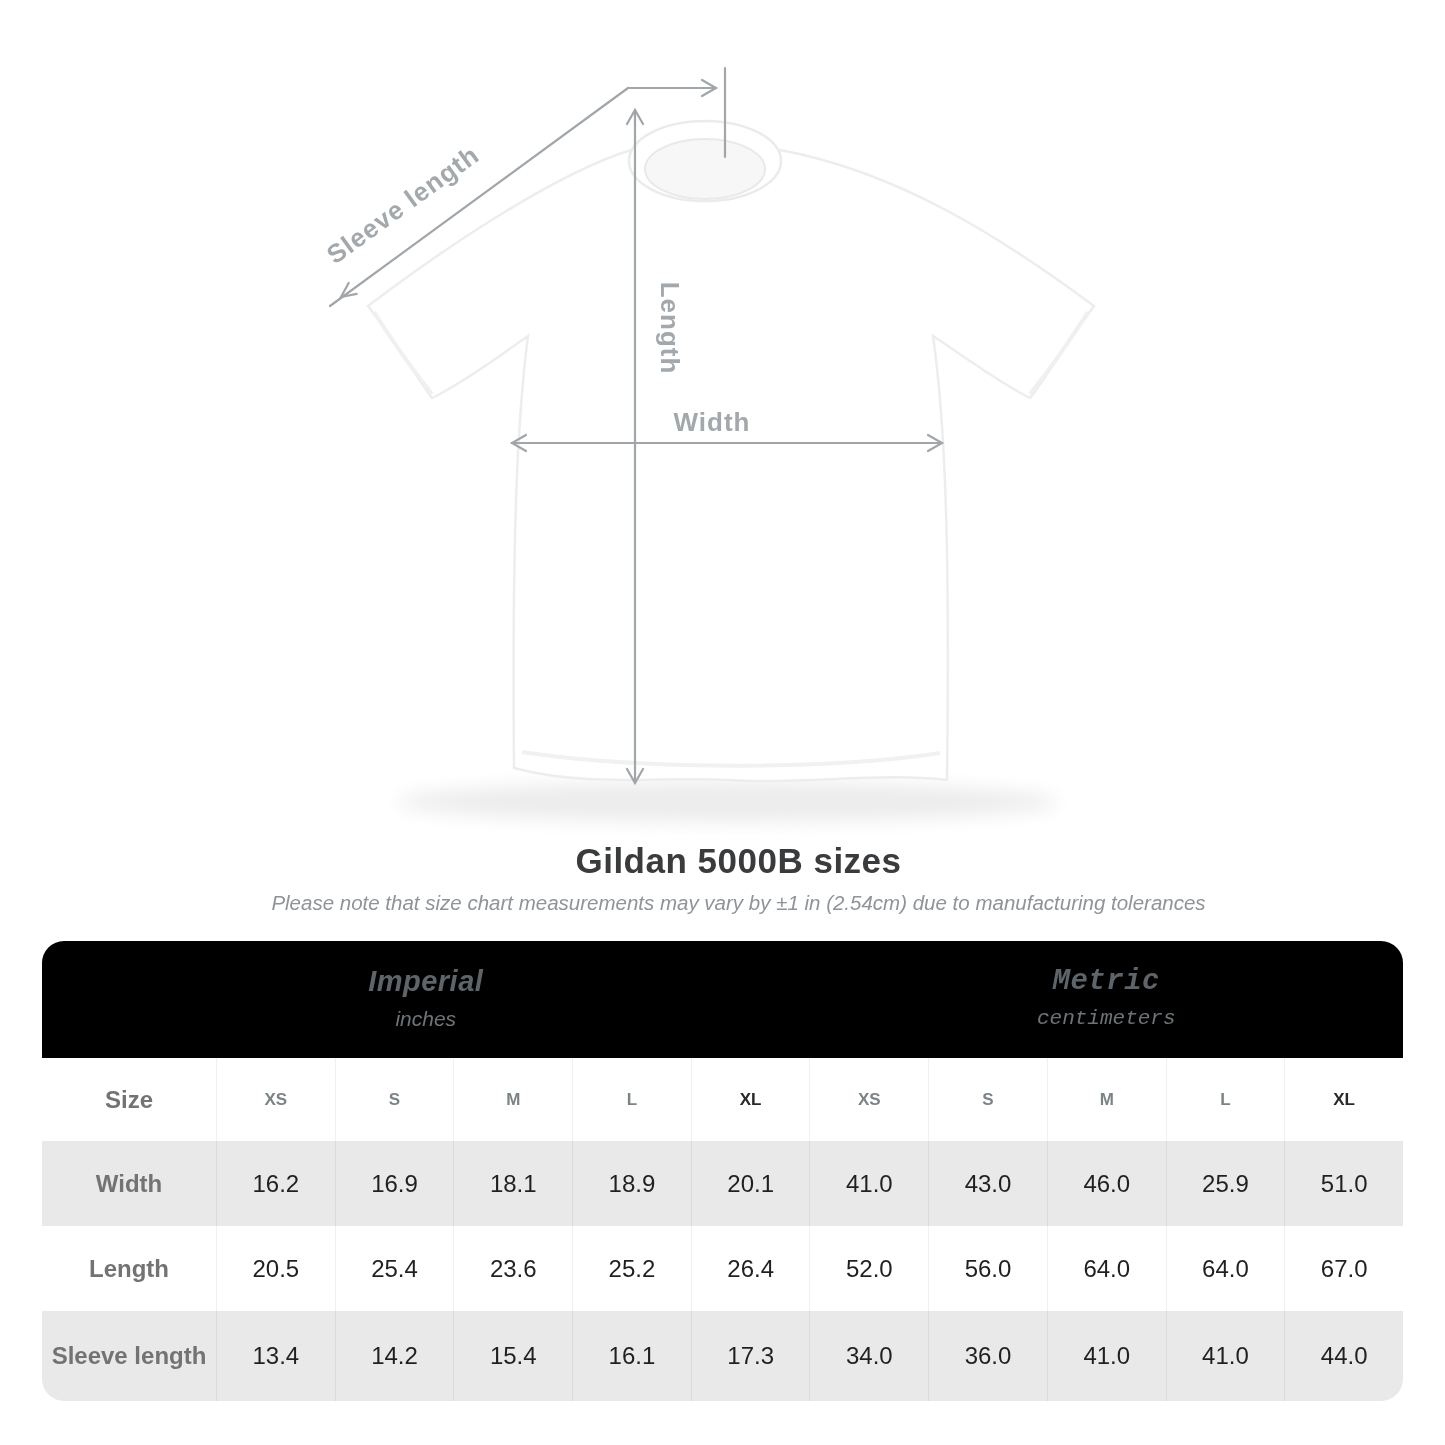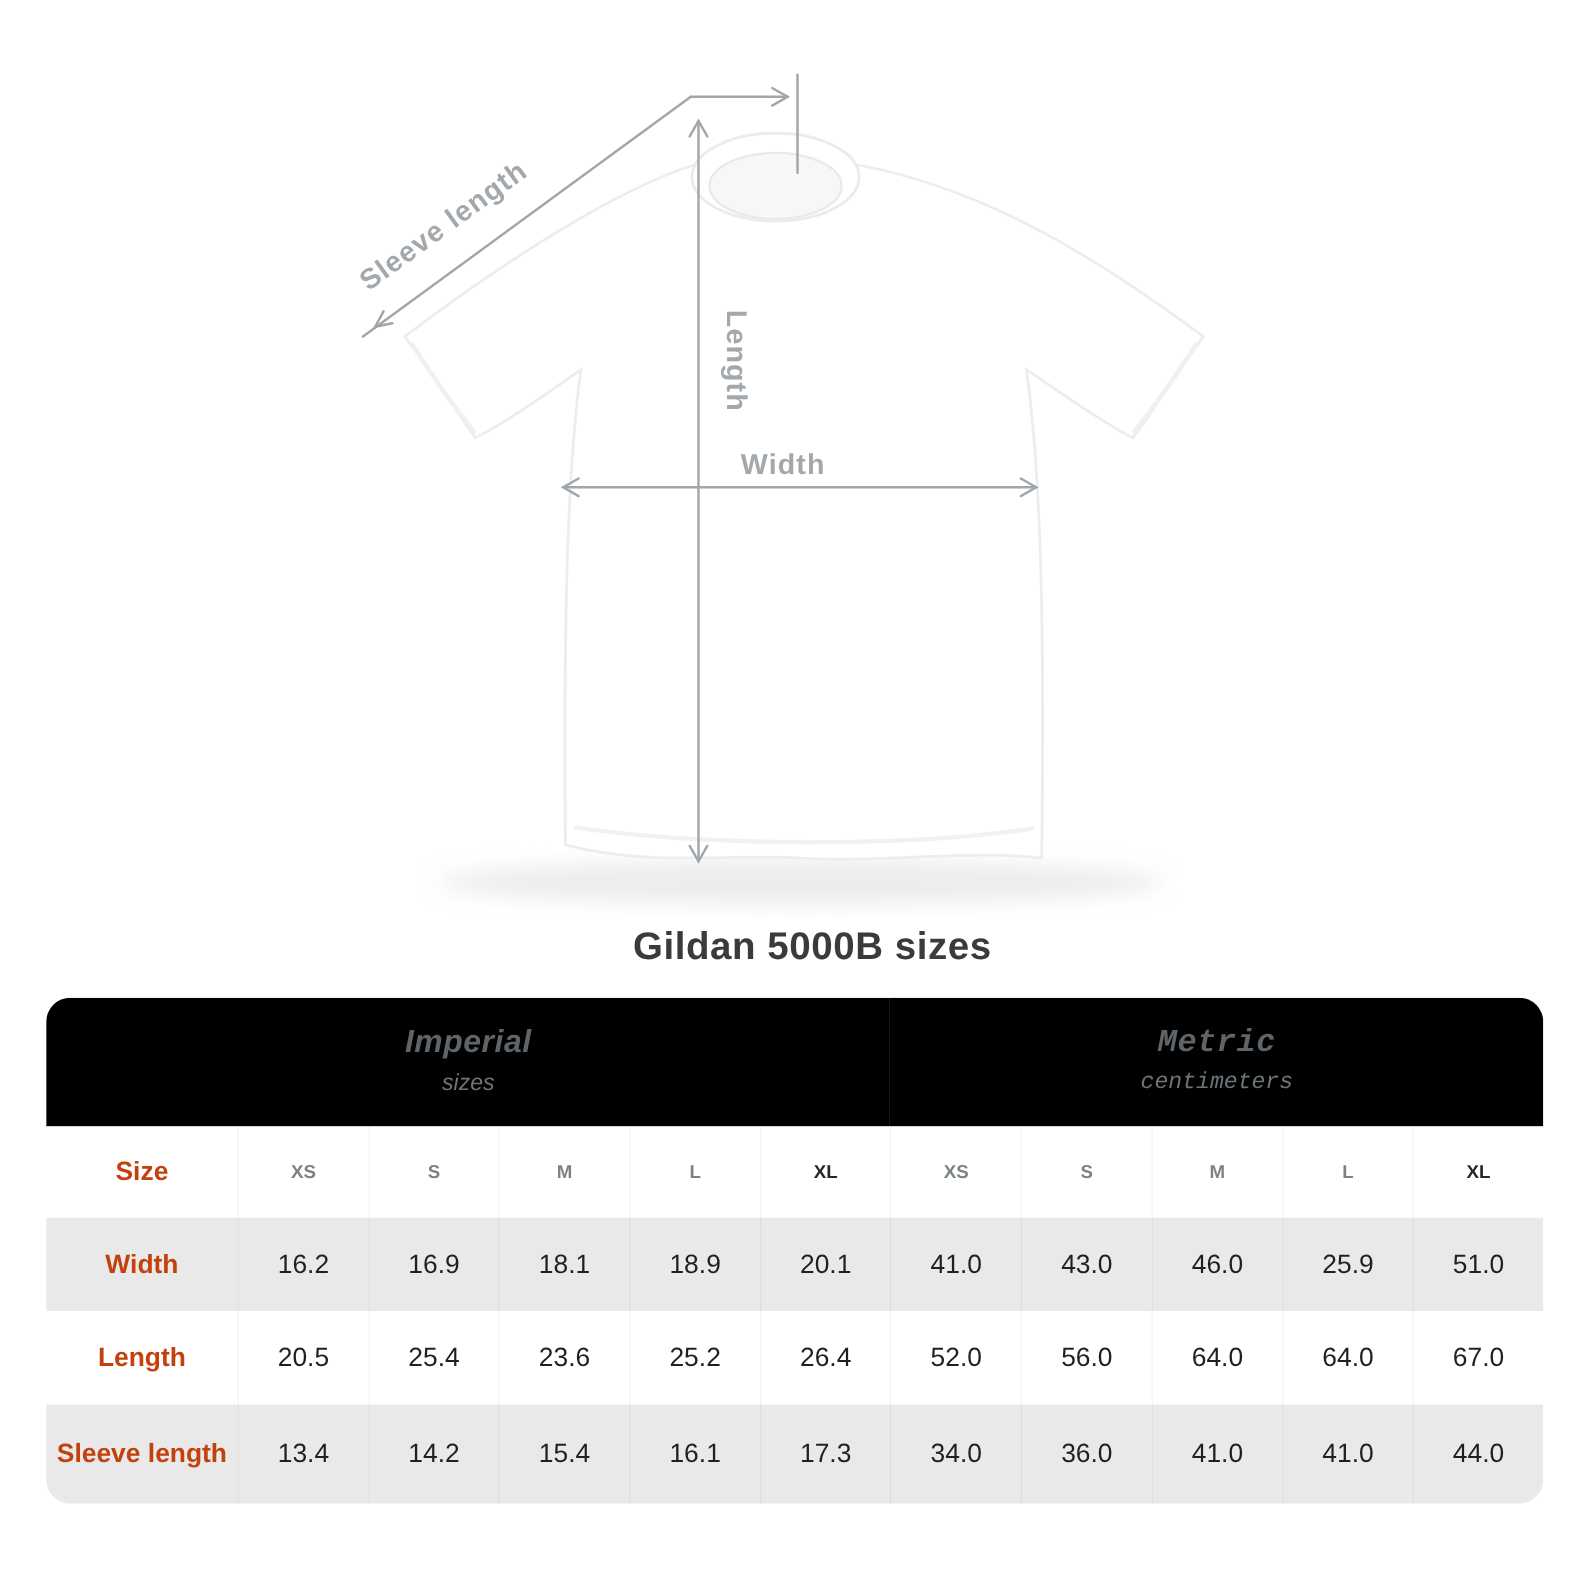--- a/index.html
+++ b/index.html
@@ -49,21 +49,21 @@
   }
   .unit-cell .unit-name{
     font-size:29px;font-weight:bold;font-style:italic;color:#5d646a;letter-spacing:0.5px;
   }
   .unit-cell .unit-sub{
     margin-top:9px;font-size:21px;font-style:italic;color:#6d7478;
   }
   .unit-imperial{grid-column:1 / 7;}
   .unit-metric{grid-column:7 / 12;font-family:Liberation Mono, monospace;}
 
-  .cell.rlabel{font-weight:bold;color:#c2410c;font-size:24px;}
+  .cell.rlabel{font-weight:bold;color:#737373;font-size:24px;}
   .cell.shead{font-weight:bold;color:#7c8386;font-size:17px;}
   .cell.shead.dark{color:#26282a;}
 </style>
 </head>
 <body>
 
 <div class="diagram">
   <svg width="1445" height="835" viewBox="0 0 1445 835">
     <defs>
       <filter id="soft" x="-40%" y="-40%" width="180%" height="180%">
@@ -122,28 +122,29 @@
     <g fill="#a2a8ac" font-family="Liberation Sans, sans-serif" font-weight="bold" font-size="26" letter-spacing="1">
       <text transform="translate(408,212) rotate(-36)" text-anchor="middle">Sleeve length</text>
       <text transform="translate(661,328) rotate(90)" text-anchor="middle">Length</text>
       <text x="712" y="431" text-anchor="middle">Width</text>
     </g>
   </svg>
 </div>
 
 <div class="title-block">
   <div class="page-title">Gildan 5000B sizes</div>
+  <div class="page-note">Please note that size chart measurements may vary by ±1 in (2.54cm) due to manufacturing tolerances</div>
 </div>
 
 <div class="size-table">
 
   <div class="row">
     <div class="cell unit-cell unit-imperial">
       <div class="unit-name">Imperial</div>
-      <div class="unit-sub">sizes</div>
+      <div class="unit-sub">inches</div>
     </div>
     <div class="cell unit-cell unit-metric">
       <div class="unit-name">Metric</div>
       <div class="unit-sub">centimeters</div>
     </div>
   </div>
 
   <div class="row">
     <div class="cell rlabel">Size</div>
     <div class="cell shead">XS</div>

